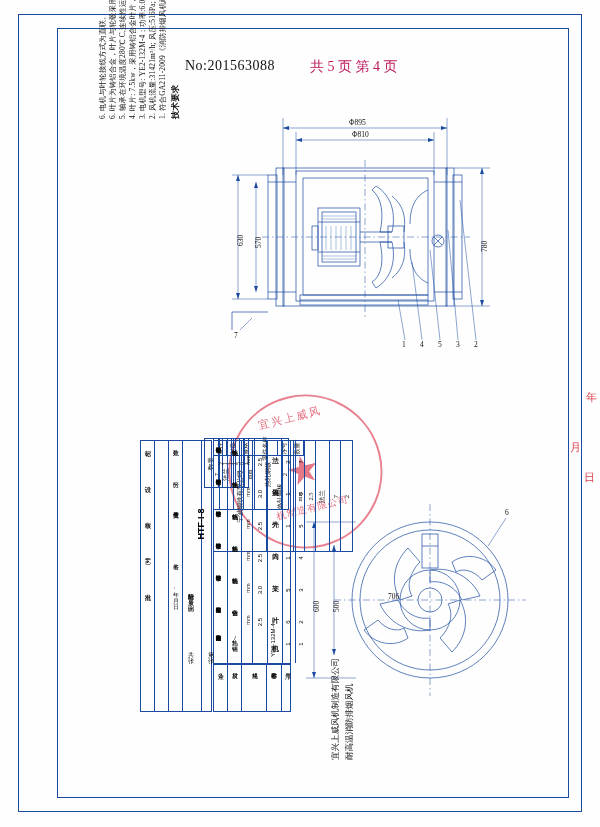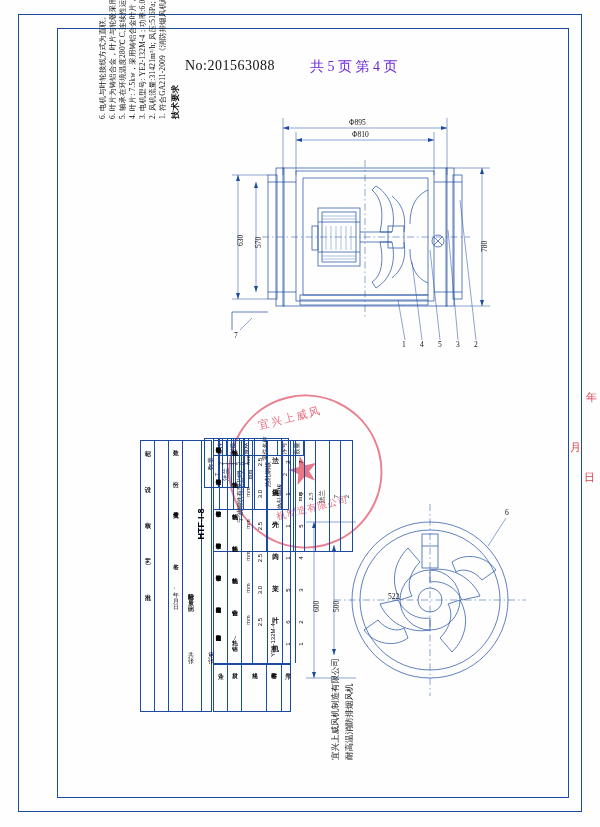--- a/index.html
+++ b/index.html
@@ -42,21 +42,21 @@
     font-size: 14px;
     color: #111;
     letter-spacing: 0.5px;
     white-space: nowrap;
     font-family: "Liberation Serif", serif;
   }
   .header-pages {
     position: absolute;
     left: 310px; top: 58px;
     font-size: 14px;
-    color: #6d28d9;
+    color: #be185d;
     white-space: nowrap;
     font-family: "Liberation Serif", serif;
   }
   
   .tech-block {
     position: absolute;
     left: 62px; top: 115px;
     width: 120px; height: 220px;
   }
   .tech-line {
@@ -358,21 +358,21 @@
 
   <div class="callout" style="left:234px; top:331px;">7</div>
   <div class="callout" style="left:402px; top:340px;">1</div>
   <div class="callout" style="left:420px; top:340px;">4</div>
   <div class="callout" style="left:438px; top:340px;">5</div>
   <div class="callout" style="left:456px; top:340px;">3</div>
   <div class="callout" style="left:474px; top:340px;">2</div>
 
   <div class="dim-label vert" style="left:312px; top:612px;">600</div>
   <div class="dim-label vert" style="left:332px; top:612px;">500</div>
-  <div class="dim-label" style="left:388px; top:592px;">522</div>
+  <div class="dim-label" style="left:388px; top:592px;">706</div>
   <div class="callout" style="left:505px; top:508px;">6</div>
 
   <div class="stamp">
     <div class="stamp-ring"></div>
     <div class="stamp-text-top">宜兴上威风</div>
     <div class="stamp-star">★</div>
     <div class="stamp-text-bot">机制造有限公司</div>
   </div>
 
   <div class="red-mark" style="left:586px; top:390px; font-size:11px;">年</div>

